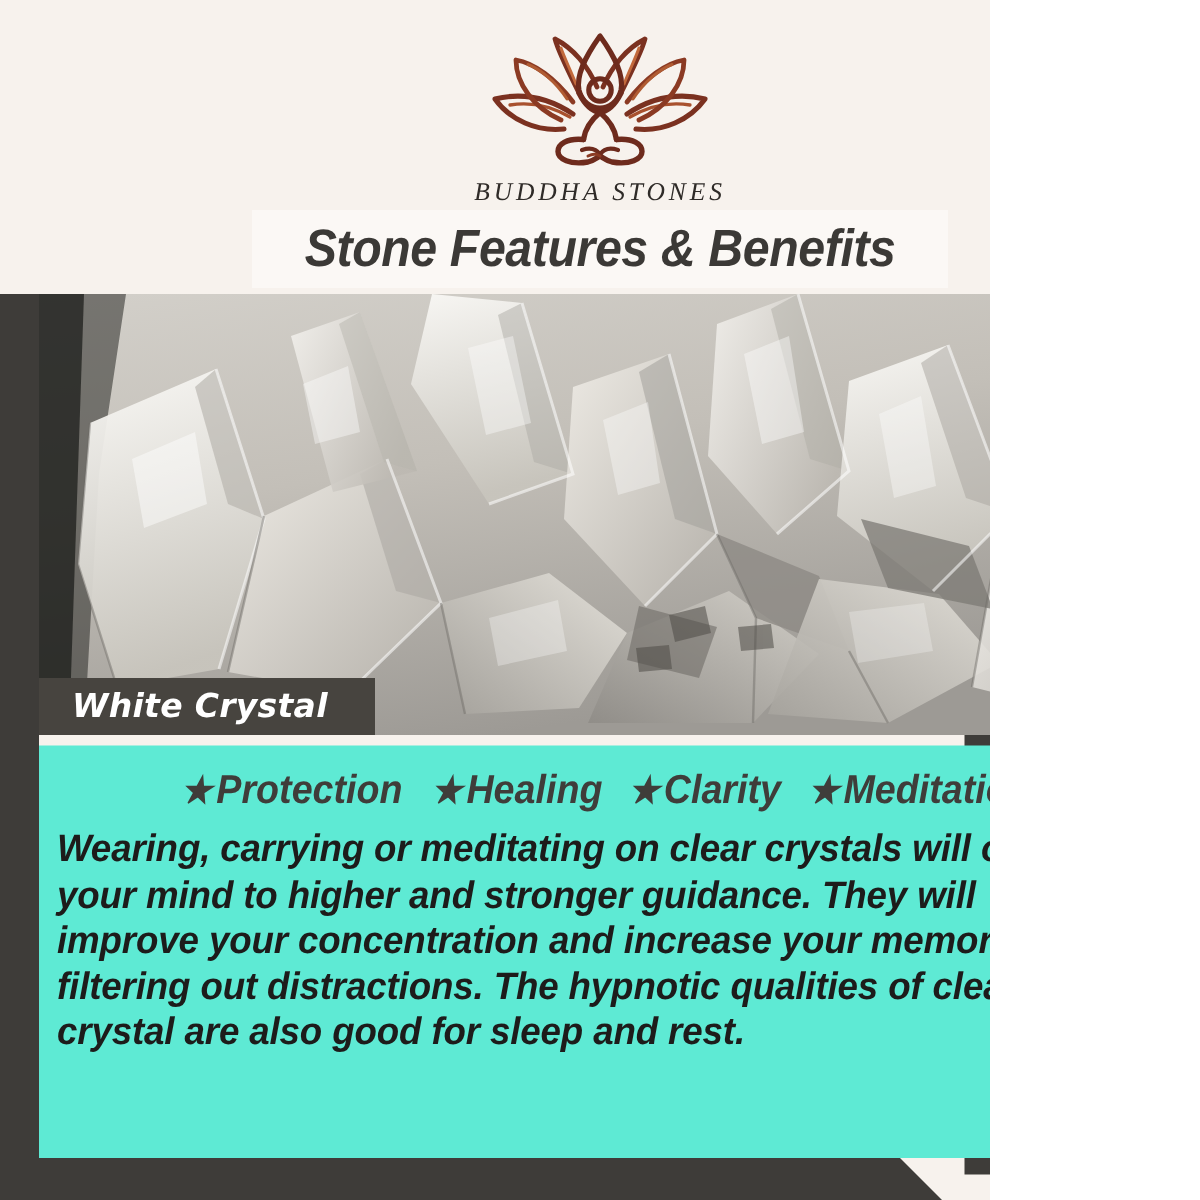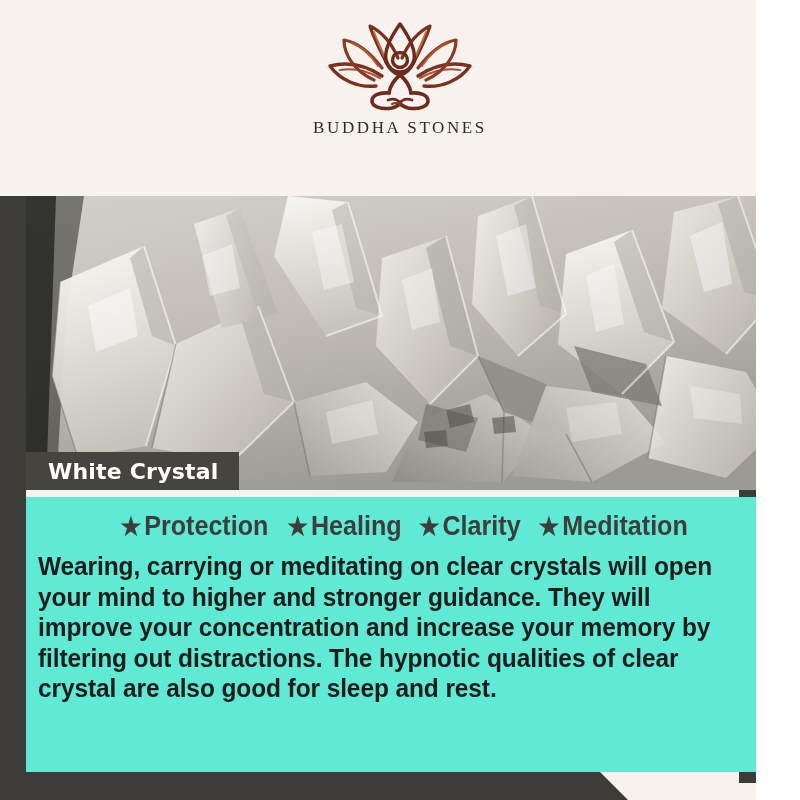--- a/index.html
+++ b/index.html
@@ -6,24 +6,25 @@
     margin: 0;
     padding: 0;
     background: #ffffff;
   }
   body {
     font-family: "Liberation Sans", sans-serif;
   }
 
   .poster {
     position: relative;
-    width: 756px;
+    width: 660px;
     height: 800px;
     overflow: hidden;
     background: #f7f2ed;
+    font-style: italic;
   }
 
   
   .deco-top-right {
     position: absolute;
     top: 0;
     left: 415px;
     width: 385px;
     height: 17px;
     background: #3e3c39;
@@ -122,21 +123,21 @@
     width: 100%;
     height: 100%;
     display: block;
   }
 
   .photo-caption {
     position: absolute;
     left: 26px;
     top: 452px;
     height: 38px;
-    padding: 0 20px 0 22px;
+    padding: 0 31px 0 22px;
     background: #47443f;
     display: flex;
     align-items: center;
   }
   .photo-caption-text {
     color: #ffffff;
     font-size: 22px;
     font-weight: bold;
     letter-spacing: 0.2px;
     font-family: "DejaVu Sans", sans-serif;
@@ -230,20 +231,23 @@
           <path d="M69 75 C58 74 52 78 52 83 C52 88 60 92 72 90 C76 89 78 87 80 86
                    C82 87 84 89 88 90 C100 92 108 88 108 83 C108 78 102 74 91 75" stroke="#6e2b1d" stroke-width="3.6"></path>
 
           <path d="M68 82 C74 80 78 82 80 85 C82 82 86 80 92 82" stroke="#6e2b1d" stroke-width="2.8"></path>
           <path d="M72 86 C76 84 78 85 80 86" stroke="#8b3a23" stroke-width="2"></path>
         </g>
       </svg>
       <span class="brand-name">BUDDHA STONES</span>
     </div>
 
+    <div class="title-banner">
+      <span class="title-text">Stone Features &amp; Benefits</span>
+    </div>
   </div>
 
   <div class="photo">
     <svg class="photo-canvas" viewBox="0 0 757 294" preserveAspectRatio="none">
       <defs>
         <linearGradient id="bg" x1="0" y1="0" x2="0.4" y2="1">
           <stop offset="0" stop-color="#d3d0ca"></stop>
           <stop offset="0.45" stop-color="#c3bfb8"></stop>
           <stop offset="1" stop-color="#9d9a95"></stop>
         </linearGradient>

